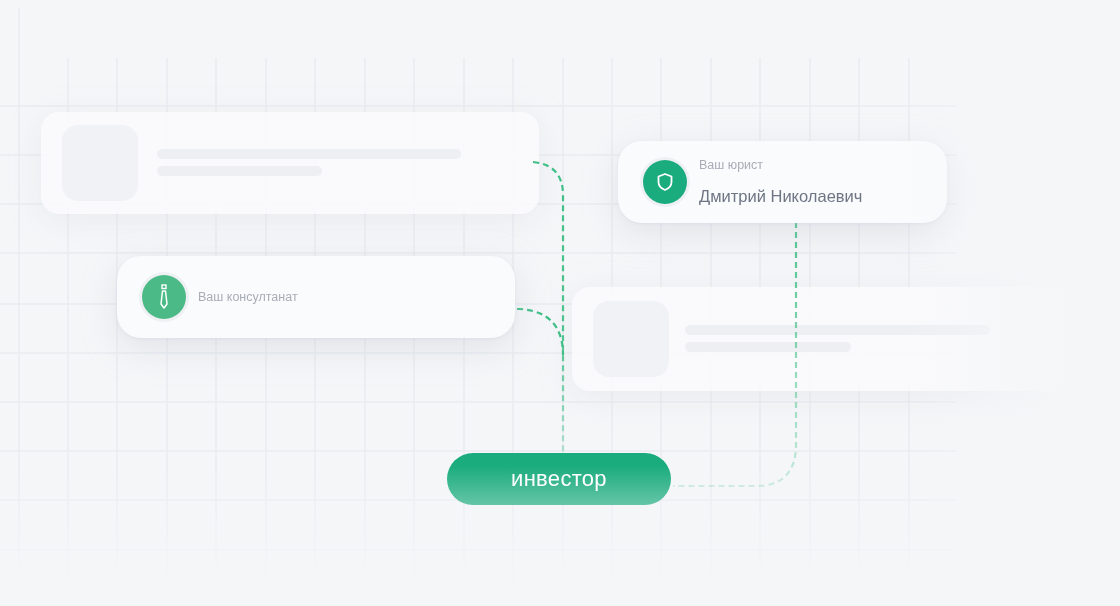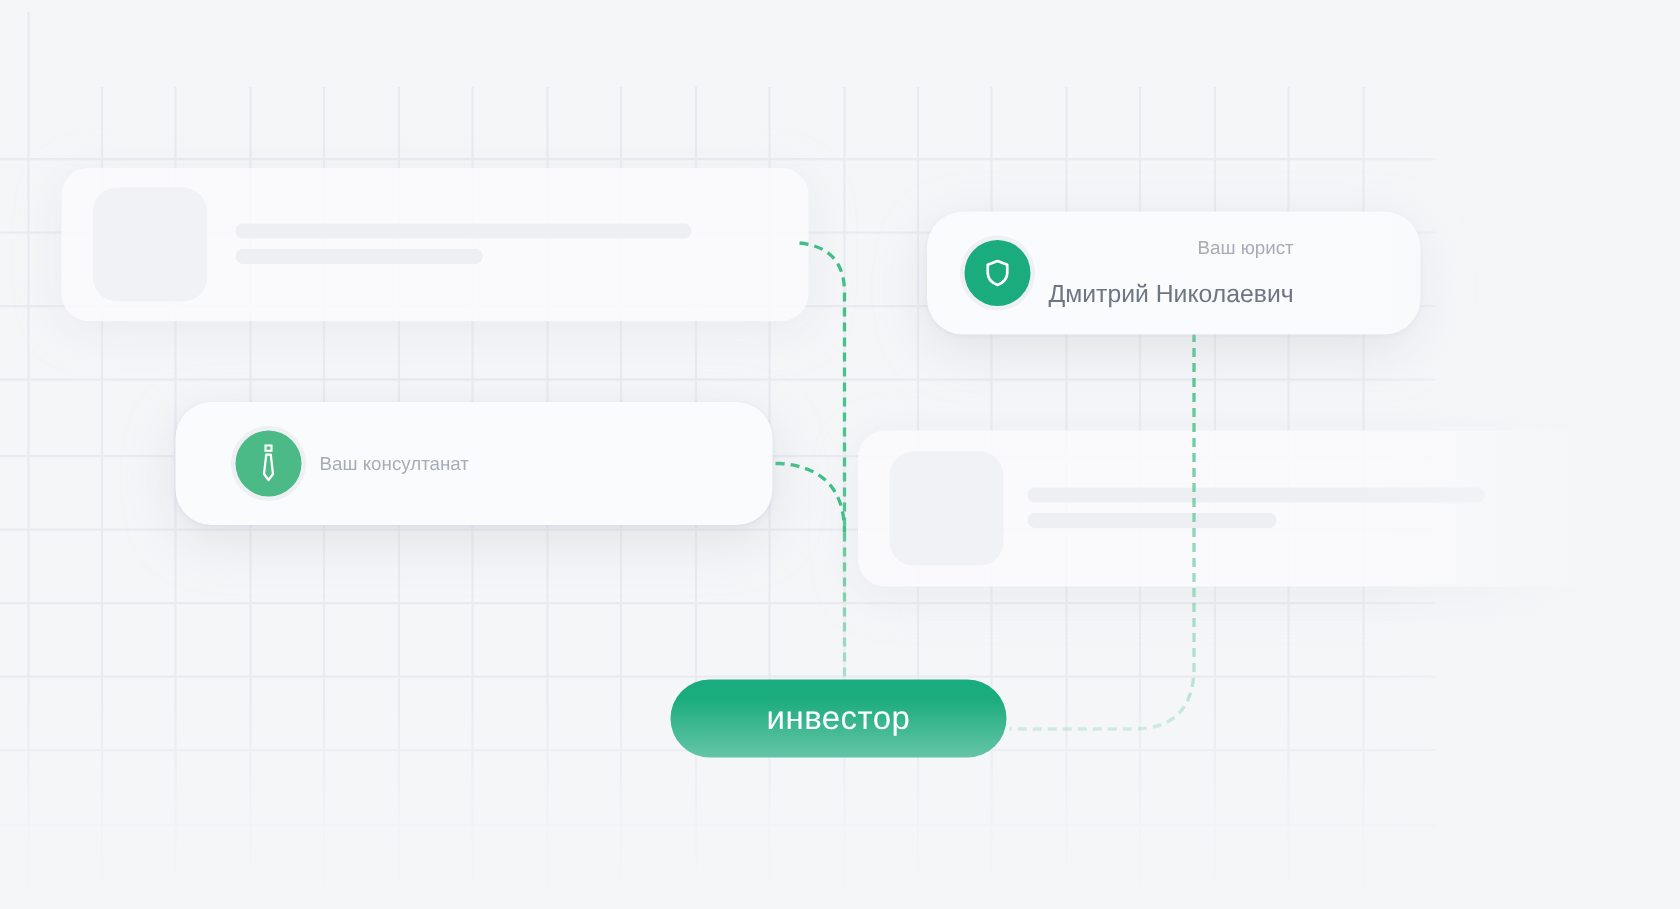--- a/index.html
+++ b/index.html
@@ -28,21 +28,21 @@
     position:absolute; background:#fafbfc; border-radius:24px;
     box-shadow:0 10px 34px rgba(190,196,208,0.38), 0 1px 3px rgba(200,205,215,0.3);
     display:flex; align-items:center;
   }
   .avatar {
     width:44px; height:44px; border-radius:50%;
     display:flex; align-items:center; justify-content:center;
     box-shadow:0 0 0 3px #eef0f3;
     flex:none;
   }
-  .card-text { margin-left:12px; display:flex; flex-direction:column;align-items:flex-end; }
+  .card-text { margin-left:12px; display:flex; flex-direction:column; }
   .card-role { font-size:12.5px; color:#a7acb7; line-height:15px; }
   .card-name { font-size:16.5px; color:#6e7584; line-height:22px; margin-top:12px; }
   .investor {
     position:absolute; left:447px; top:453px; width:224px; height:52px;
     border-radius:26px; border:none; cursor:pointer;
     color:#ffffff; font-size:22px; letter-spacing:0.3px;
     font-family:"Liberation Sans", sans-serif;
     display:flex; align-items:center; justify-content:center;
   }
   svg.connectors { position:absolute; left:0; top:0; }
@@ -121,21 +121,21 @@
       <svg width="18" height="20" viewBox="0 0 18 20">
         <path d="M9 2 L15.5 4.5 L15.5 10 C15.5 13.8 12.6 16.6 9 18 C5.4 16.6 2.5 13.8 2.5 10 L2.5 4.5 Z" fill="none" stroke="#ffffff" stroke-width="1.8" stroke-linejoin="round"></path>
       </svg>
     </div>
     <div class="card-text">
       <span class="card-role">Ваш юрист</span>
       <span class="card-name">Дмитрий Николаевич</span>
     </div>
   </div>
 
-  <div class="person-card" style="left:117px; top:268px; width:398px; height:82px; padding-left:40px; box-sizing:border-box;">
+  <div class="person-card" style="left:117px; top:256px; width:398px; height:82px; padding-left:25px; box-sizing:border-box;">
     <div class="avatar" style="background:#4cba86;">
       <svg width="14" height="26" viewBox="0 0 14 26">
         <rect x="5" y="1" width="4" height="3.5" fill="none" stroke="#ffffff" stroke-width="1.4"></rect>
         <path d="M5.5 7 L8.5 7 L10 20 L7 24 L4 20 Z" fill="none" stroke="#ffffff" stroke-width="1.5" stroke-linejoin="round"></path>
       </svg>
     </div>
     <div class="card-text">
       <span class="card-role">Ваш консултанат</span>
     </div>
   </div>

